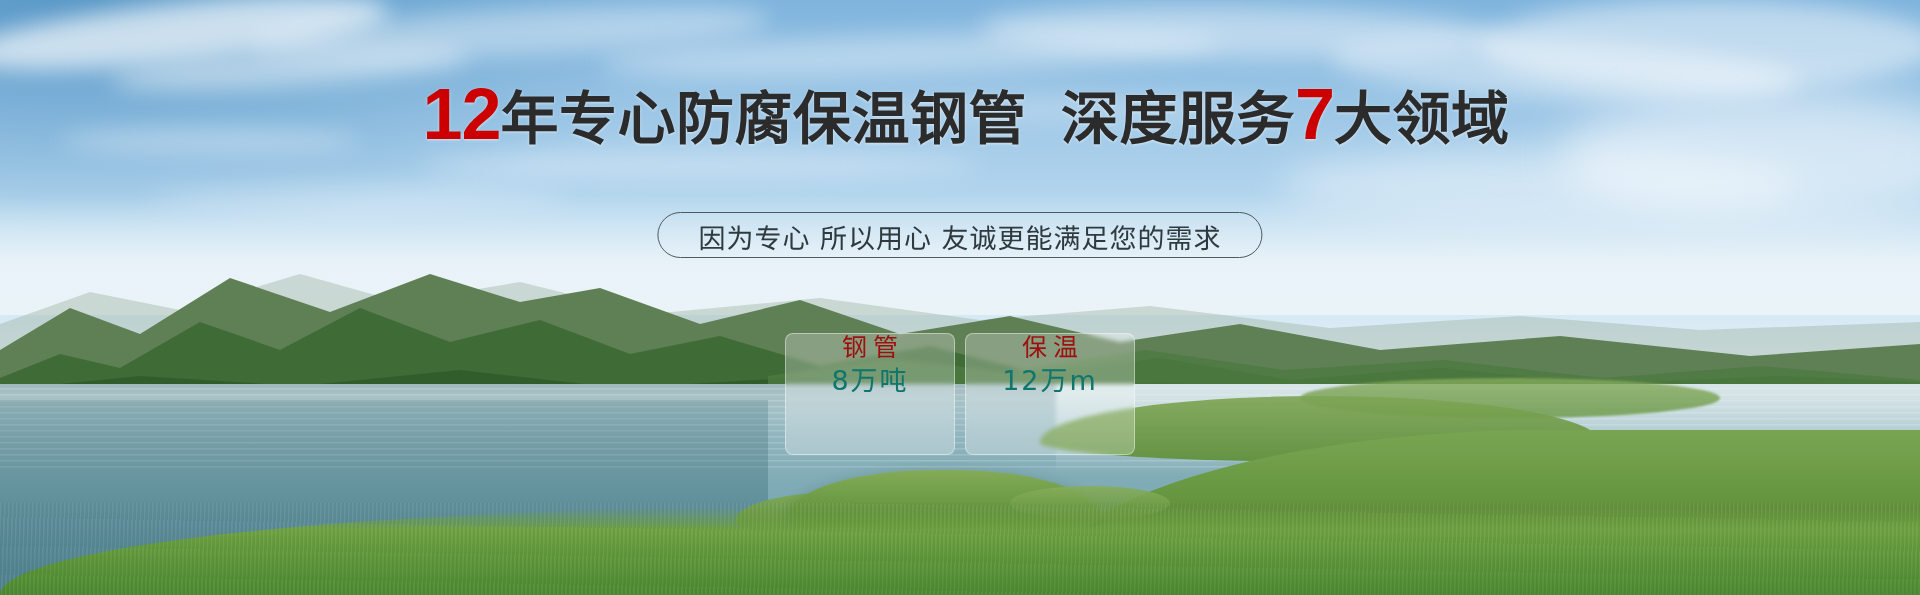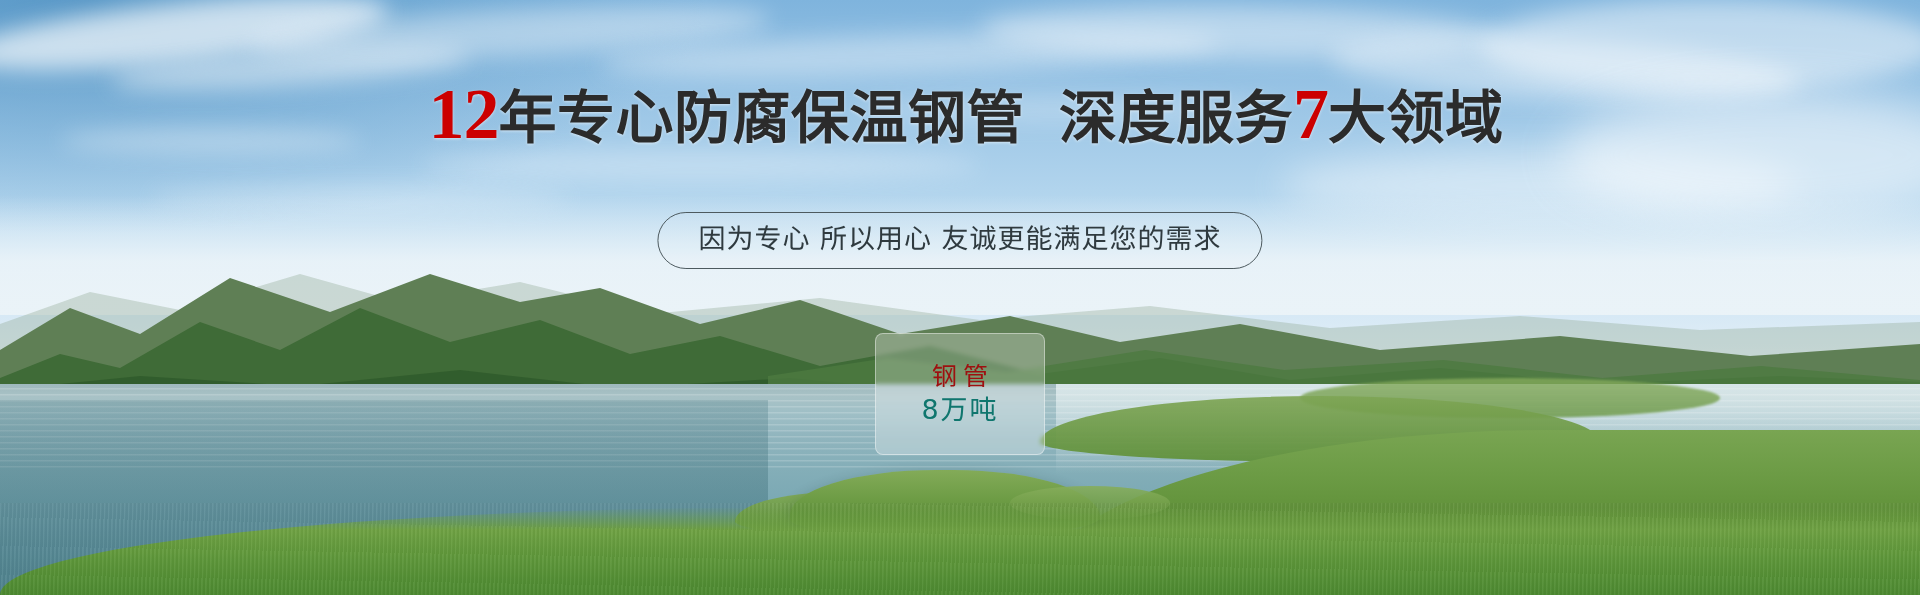--- a/index.html
+++ b/index.html
@@ -146,41 +146,41 @@
     border-radius:50%;opacity:.9;
   }
 
   
   .content{position:absolute;inset:0;}
 
   .headline{
     position:absolute;left:0;right:0;top:82px;
     text-align:center;
     white-space:nowrap;
-    font-family:Liberation Serif, serif;
+    font-family:Liberation Sans, sans-serif;
     font-weight:700;
     font-size:58px;
     line-height:64px;
     letter-spacing:.5px;
     color:#2b2b2b;
     text-shadow:0 1px 3px rgba(255,255,255,.55);
     padding-left:12px;
   }
   .headline .num{
     color:#cc0000;
     font-size:72px;
     font-weight:700;
     letter-spacing:-1px;
   }
   .headline .gap{display:inline-block;width:34px;}
 
   .subtitle-pill{
     position:absolute;left:50%;top:212px;
     transform:translateX(-50%);
-    padding:9px 40px 12px;
+    padding:9px 40px 1px;
     border:1.6px solid #4d5a5f;
     border-radius:34px;
     font-family:"DejaVu Sans","Liberation Sans",sans-serif;
     font-size:27px;
     line-height:34px;
     letter-spacing:1px;
     color:#2f3a3f;
     white-space:nowrap;
     background:rgba(255,255,255,.06);
   }
@@ -190,21 +190,21 @@
     transform:translateX(-50%);
     display:flex;
     gap:10px;
   }
   .card{
     width:168px;
     height:120px;
     display:flex;
     flex-direction:column;
     align-items:center;
-    justify-content:center;
+    justify-content:flex-start;
     gap:4px;
     border-radius:8px;
     background:rgba(255,255,255,.26);
     border:1px solid rgba(255,255,255,.42);
     backdrop-filter:blur(2px);
   }
   .card-title{
     font-family:"DejaVu Sans","Liberation Sans",sans-serif;
     font-size:25px;
     line-height:28px;
@@ -294,16 +294,20 @@
     <div class="subtitle-pill">因为专心 所以用心 友诚更能满足您的需求</div>
 
     <div class="cards">
 
       <div class="card">
         <div class="card-title">钢管</div>
         <div class="card-value"><span>8万吨</span></div>
       </div>
 
 
+      <div class="card">
+        <div class="card-title">保温</div>
+        <div class="card-value"><span>12万m</span></div>
+      </div>
 
     </div>
   </div>
 </div>
 
 </body></html>

